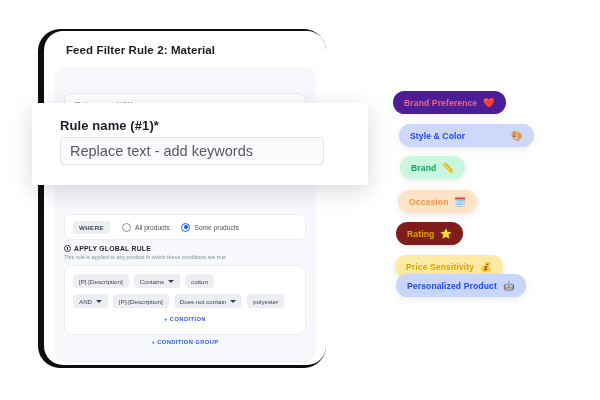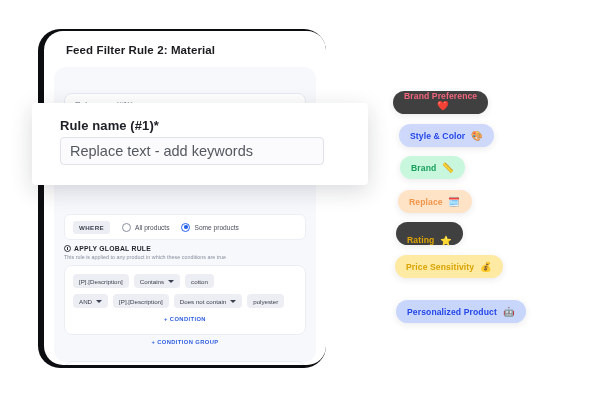--- a/index.html
+++ b/index.html
@@ -304,43 +304,43 @@
   </div>
 
   <div class="overlay">
     <div class="ov-label">Rule name (#1)*</div>
     <div class="ov-input">
       <span>Replace text - add keywords</span>
     </div>
   </div>
 
   <div class="pills" id="pill-host">
-      <div class="pill" style="left: 393px; top: 91px; background: #404040; color: rgb(242, 100, 124); flex-direction: column;">
+      <div class="pill" style="left: 393px; top: 91px; background: #4c1d95; color: rgb(242, 100, 124);">
         <span>Brand Preference</span>
         <span class="emo">❤️</span>
       </div>
-      <div class="pill" style="left: 399px; top: 124px; background: rgb(205, 216, 251); color: rgb(36, 70, 232);">
+      <div class="pill" style="left: 399px; top: 124px; background: rgb(205, 216, 251); color: rgb(36, 70, 232); gap: 40px;">
         <span>Style &amp; Color</span>
         <span class="emo">🎨</span>
       </div>
       <div class="pill" style="left: 400px; top: 156px; background: rgb(201, 247, 221); color: rgb(25, 160, 92);">
         <span>Brand</span>
         <span class="emo">📏</span>
       </div>
       <div class="pill" style="left: 398px; top: 190px; background: rgb(255, 227, 198); color: rgb(240, 149, 74);">
-        <span>Replace</span>
+        <span>Occasion</span>
         <span class="emo">🗓️</span>
       </div>
-      <div class="pill" style="left: 396px; top: 222px; background: #404040; color: rgb(224, 164, 0); align-items: flex-end;">
+      <div class="pill" style="left: 396px; top: 222px; background: #7f1d1d; color: rgb(224, 164, 0);">
         <span>Rating</span>
         <span class="emo">⭐</span>
       </div>
       <div class="pill" style="left: 395px; top: 255px; background: rgb(255, 234, 163); color: rgb(217, 163, 0); align-items: center;">
         <span>Price Sensitivity</span>
         <span class="emo">💰</span>
       </div>
-      <div class="pill" style="left: 396px; top: 300px; background: rgb(200, 214, 251); color: rgb(36, 70, 232);">
+      <div class="pill" style="left: 396px; top: 274px; background: rgb(200, 214, 251); color: rgb(36, 70, 232);">
         <span>Personalized Product</span>
         <span class="emo">🤖</span>
       </div>
     </div>
 
 </div>
 
 </body></html>

